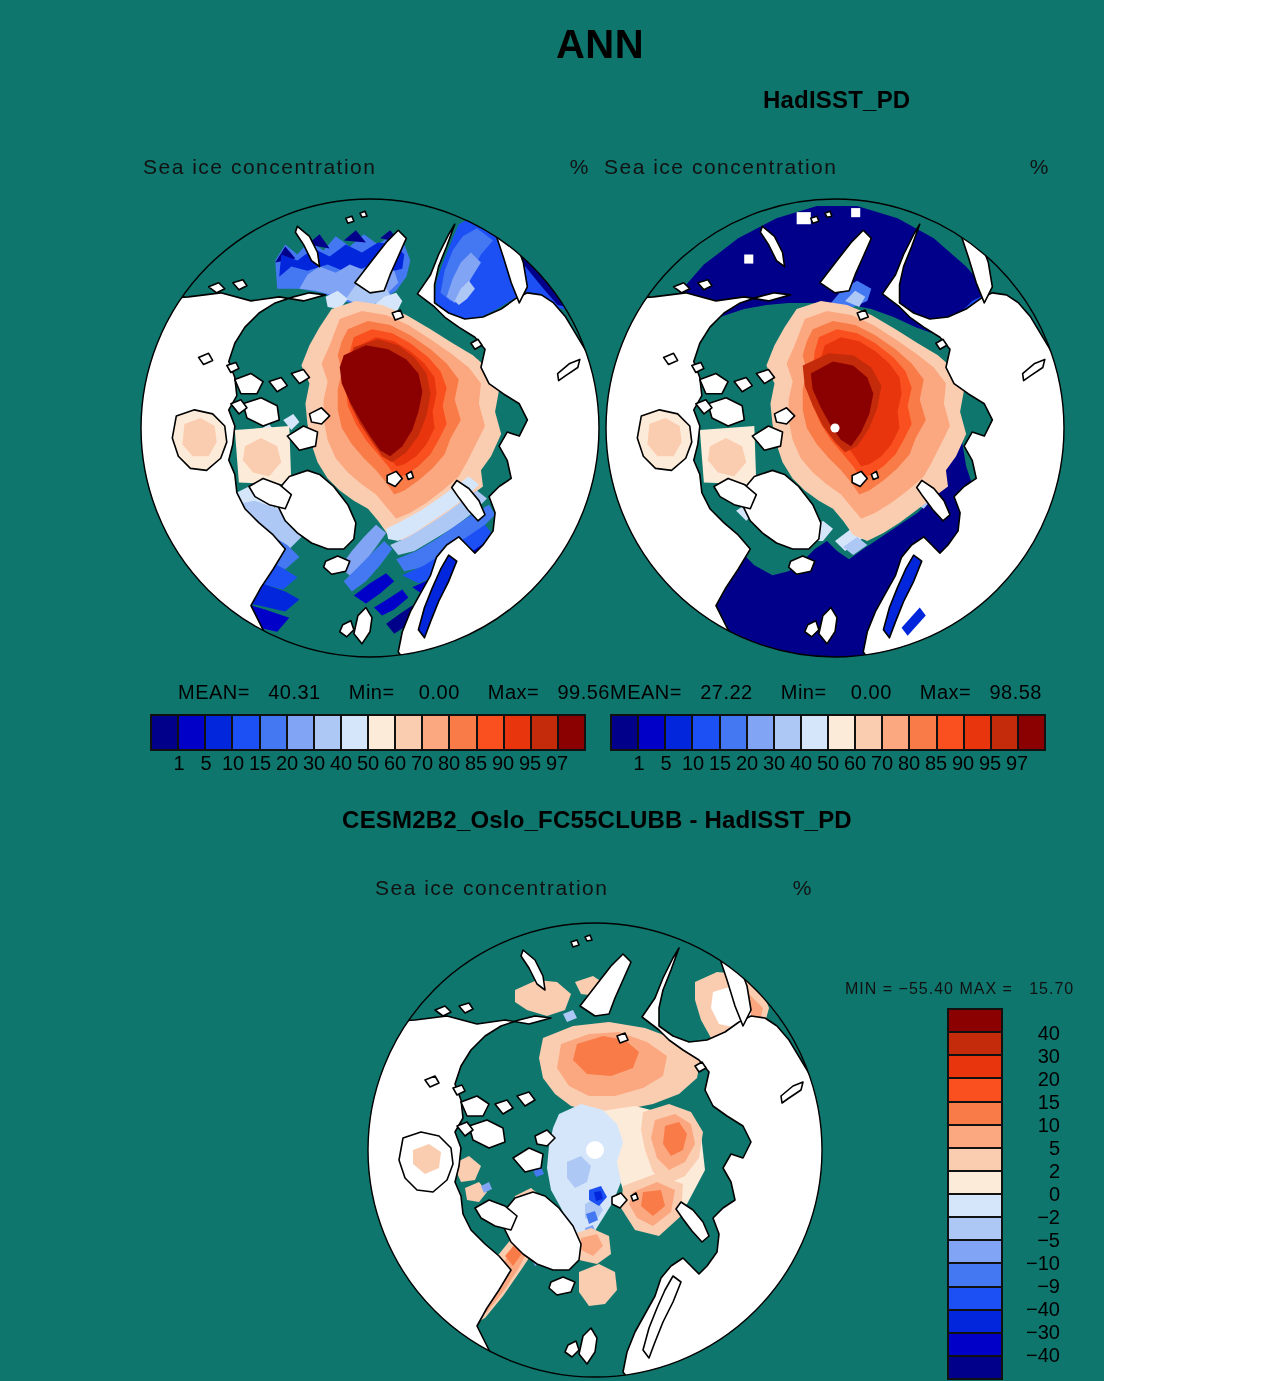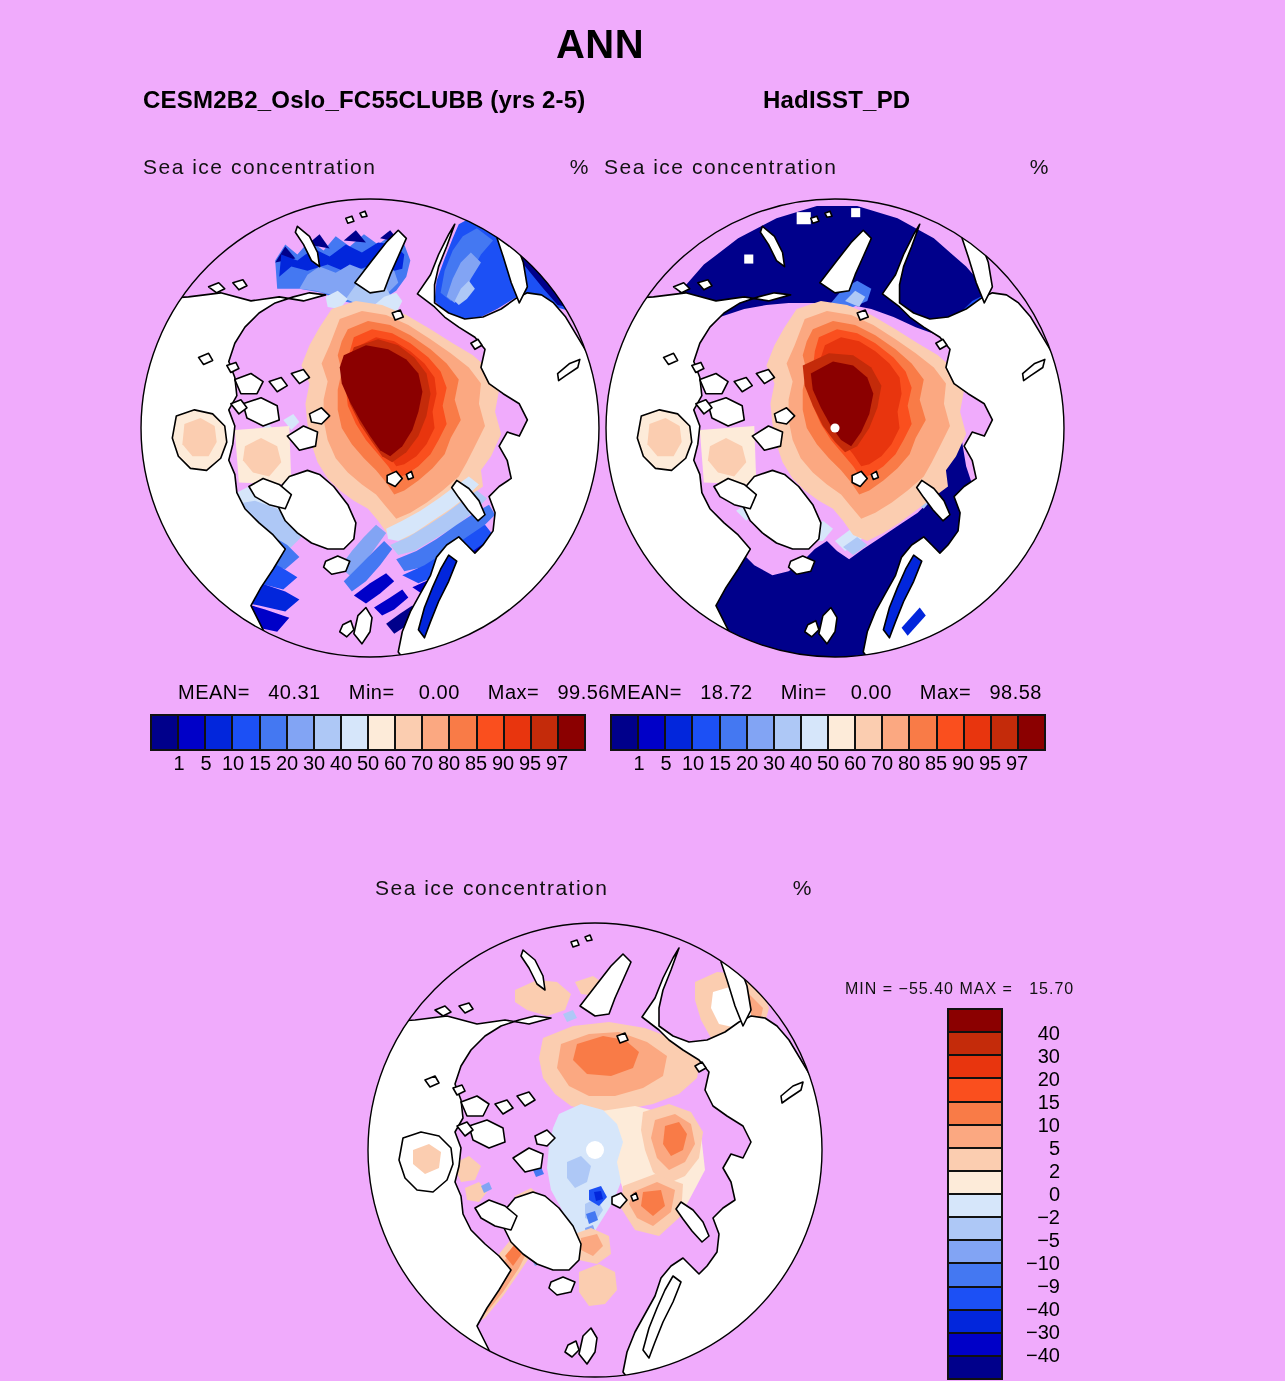--- a/index.html
+++ b/index.html
@@ -1,16 +1,16 @@
 <!DOCTYPE html>
 <html><head>
 <meta charset="utf-8">
 <style>
   html,body{margin:0;padding:0;background:#ffffff;}
-  #canvas{position:relative;width:1285px;height:1381px;background:#f0abfc;overflow:hidden;
+  #canvas{position:relative;width:1104px;height:1381px;background:#0f766e;overflow:hidden;
           font-family:"Liberation Sans","DejaVu Sans",sans-serif;color:#000;}
   .abs{position:absolute;}
   .season-title{left:0;top:22px;width:1200px;text-align:center;font-size:40px;font-weight:bold;letter-spacing:0.5px;}
   .panel-title{top:86px;font-size:24px;font-weight:bold;letter-spacing:0.2px;white-space:pre;}
   .field-row{top:155px;display:flex;justify-content:space-between;font-size:21px;letter-spacing:1.5px;color:#111;}
   .stats-row{top:681px;width:432px;display:flex;justify-content:space-between;font-size:20px;letter-spacing:0.5px;white-space:pre;}
   .map-box{top:196px;width:464px;height:464px;}
   .cbar{top:714px;width:432px;height:33px;display:flex;border:2px solid #111;box-sizing:content-box;background:#fff;}
   .cbar .cell{height:100%;flex:1 1 0;border-right:2px solid #111;}
   .cbar .cell:last-child{border-right:none;}
@@ -27,21 +27,20 @@
   .vlabels span{position:absolute;right:0;transform:translateY(-50%);letter-spacing:0;}
   svg .coastline{fill:#ffffff;stroke:#000;stroke-width:1.6;stroke-linejoin:round;}
   svg .rim{fill:none;stroke:#000;stroke-width:1.4;}
 </style>
 </head>
 <body>
 
 <div id="canvas">
 
   <div class="abs season-title">ANN</div>
-  <div class="abs panel-title" style="left:143px;">CESM2B2_Oslo_FC55CLUBB (yrs 2-5)</div>
   <div class="abs panel-title" style="left:763px;">HadISST_PD</div>
 
   <div class="abs field-row" style="left:143px;width:447px;">
     <span>Sea ice concentration</span>
     <span>%</span>
   </div>
   <div class="abs field-row" style="left:604px;width:446px;">
     <span>Sea ice concentration</span>
     <span>%</span>
   </div>
@@ -237,21 +236,21 @@
       <circle class="rim" cx="230" cy="230" r="227"></circle>
     </svg>
   </div>
 
   <div class="abs stats-row" style="left:150px;margin-left:28px;">
     <span>MEAN=   40.31</span>
     <span>Min=    0.00</span>
     <span>Max=   99.56</span>
   </div>
   <div class="abs stats-row" style="left:610px;">
-    <span>MEAN=   18.72</span>
+    <span>MEAN=   27.22</span>
     <span>Min=    0.00</span>
     <span>Max=   98.58</span>
   </div>
 
   <div class="abs cbar" style="left:150px;" id="cbar-model">
       <div class="cell" style="background: rgb(0, 0, 139);"></div>
       <div class="cell" style="background: rgb(0, 0, 200);"></div>
       <div class="cell" style="background: rgb(2, 38, 220);"></div>
       <div class="cell" style="background: rgb(28, 80, 245);"></div>
       <div class="cell" style="background: rgb(68, 120, 242);"></div>
@@ -313,20 +312,21 @@
       <span style="left: 218px;">50</span>
       <span style="left: 245px;">60</span>
       <span style="left: 272px;">70</span>
       <span style="left: 299px;">80</span>
       <span style="left: 326px;">85</span>
       <span style="left: 353px;">90</span>
       <span style="left: 380px;">95</span>
       <span style="left: 407px;">97</span>
     </div>
 
+  <div class="abs diff-title">CESM2B2_Oslo_FC55CLUBB - HadISST_PD</div>
   <div class="abs diff-field-row">
     <span>Sea ice concentration</span>
     <span>%</span>
   </div>
   <div class="abs minmax">MIN = −55.40 MAX =   15.70</div>
 
   <div class="abs diff-map-box">
     <svg viewBox="0 0 460 460" width="460" height="460">
       <defs>
           <clipPath id="clipC">

